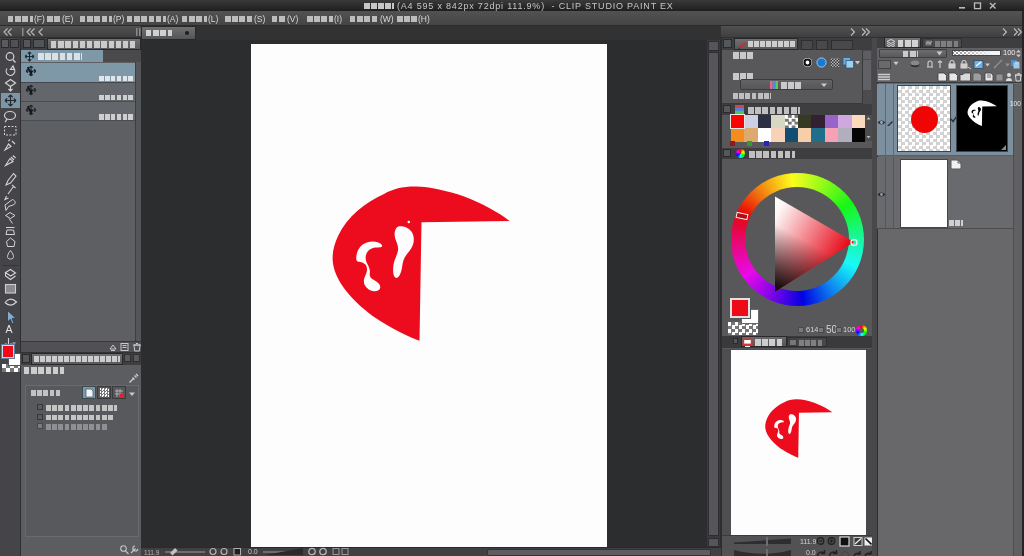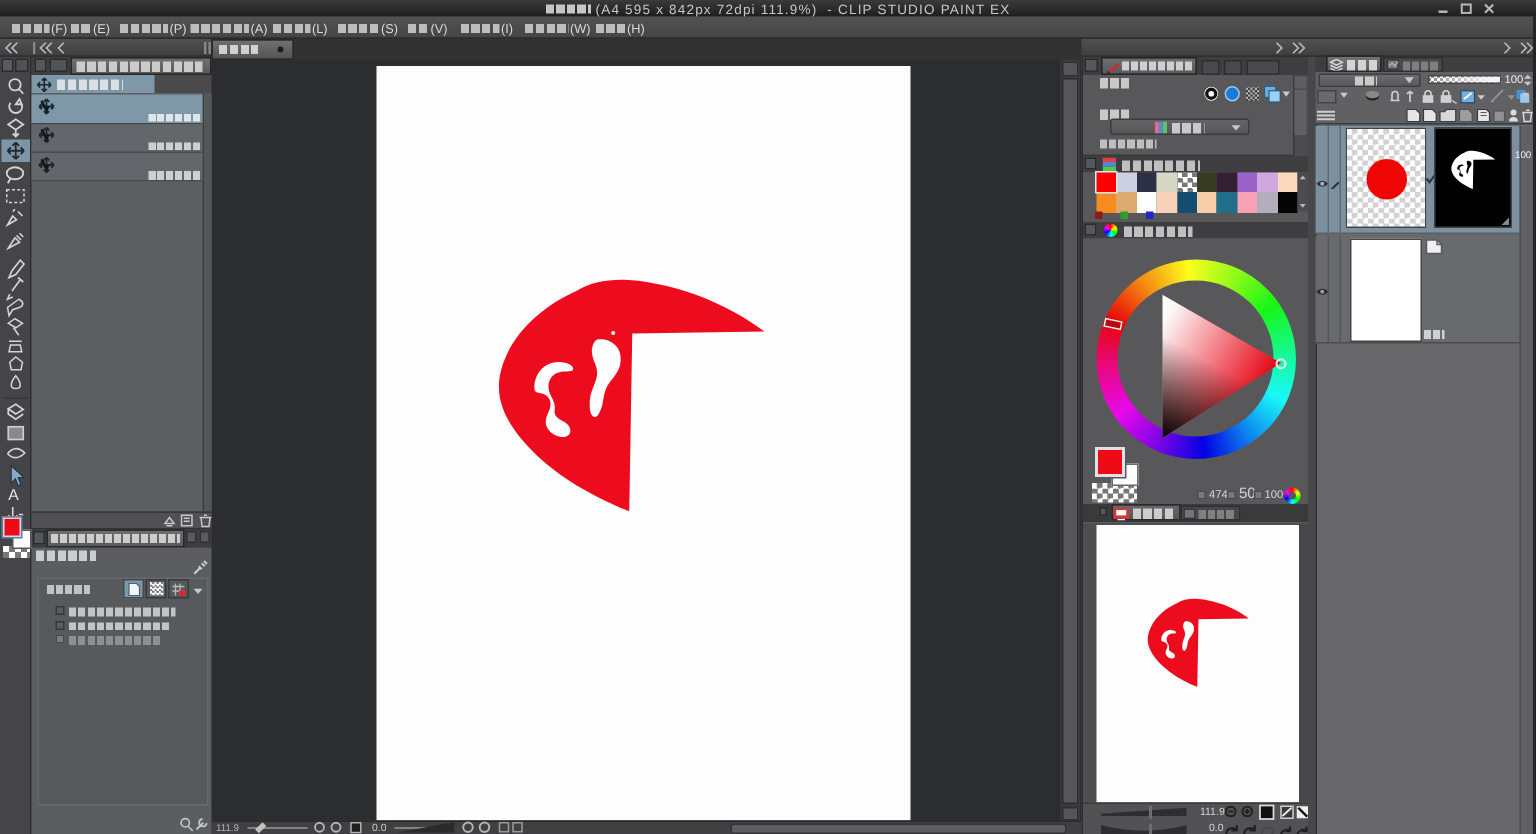--- a/index.html
+++ b/index.html
@@ -331,21 +331,21 @@
 </defs>
 <path d="M5 6.5 L84 52 L5 102 Z" fill="url(#gw)"></path>
 <path d="M5 6.5 L84 52 L5 102 Z" fill="url(#gb)"></path>
 <circle cx="84" cy="52.5" r="3" fill="none" stroke="#f4f4f4" stroke-width="1.3"></circle>
 </svg>
 <div class="ab" style="left:735.5px;top:212.5px;width:12px;height:6px;border:1.5px solid #f0f0f0;background:rgba(40,20,20,.25);transform:rotate(12deg)"></div>
 
 <div class="ab ckd" style="left:728px;top:322px;width:30px;height:13px;background-size:7px 7px"></div>
 <div class="ab" style="left:741px;top:309px;width:18px;height:15px;background:#fff;border:1px solid #6a6a6e"></div>
 <div class="ab" style="left:730px;top:298px;width:20px;height:20px;background:#ee0a16;border:2px solid #e2e2e6;box-shadow:0 0 0 1px #55585b"></div>
-<div class="ab" style="left:806px;top:326px;color:#d5d5d5;font-size:7.5px;line-height:8px">474</div>
+<div class="ab" style="left:806px;top:326px;color:#d5d5d5;font-size:7.5px;line-height:8px">614</div>
 <div class="ab" style="left:826px;top:326px;color:#d5d5d5;font-size:10px;line-height:8px">50</div>
 <div class="ab" style="left:843px;top:326px;color:#d5d5d5;font-size:7.5px;line-height:8px">100</div>
 <div class="ab" style="left:798px;top:327px;width:6px;height:6px;background:#77797c;border:1px solid #4a4a4c"></div>
 <div class="ab" style="left:818px;top:327px;width:6px;height:6px;background:#77797c;border:1px solid #4a4a4c"></div>
 <div class="ab" style="left:836px;top:327px;width:6px;height:6px;background:#77797c;border:1px solid #4a4a4c"></div>
 <div class="ab" style="left:856px;top:325px;width:11px;height:11px;border-radius:50%;background:conic-gradient(#f00,#ff0,#0f0,#0ff,#00f,#f0f,#f00)"></div>
 <div class="ab" style="left:859px;top:328px;width:5px;height:5px;border-radius:50%;background:#58585b"></div>
 
 <div class="ab" style="left:722px;top:335.5px;width:150px;height:12px;background:#3a3a3c"></div>
 <div class="ab" style="left:733px;top:338px;width:5px;height:6px;background:#55585a;border:1px solid #2a2a2c"></div>

